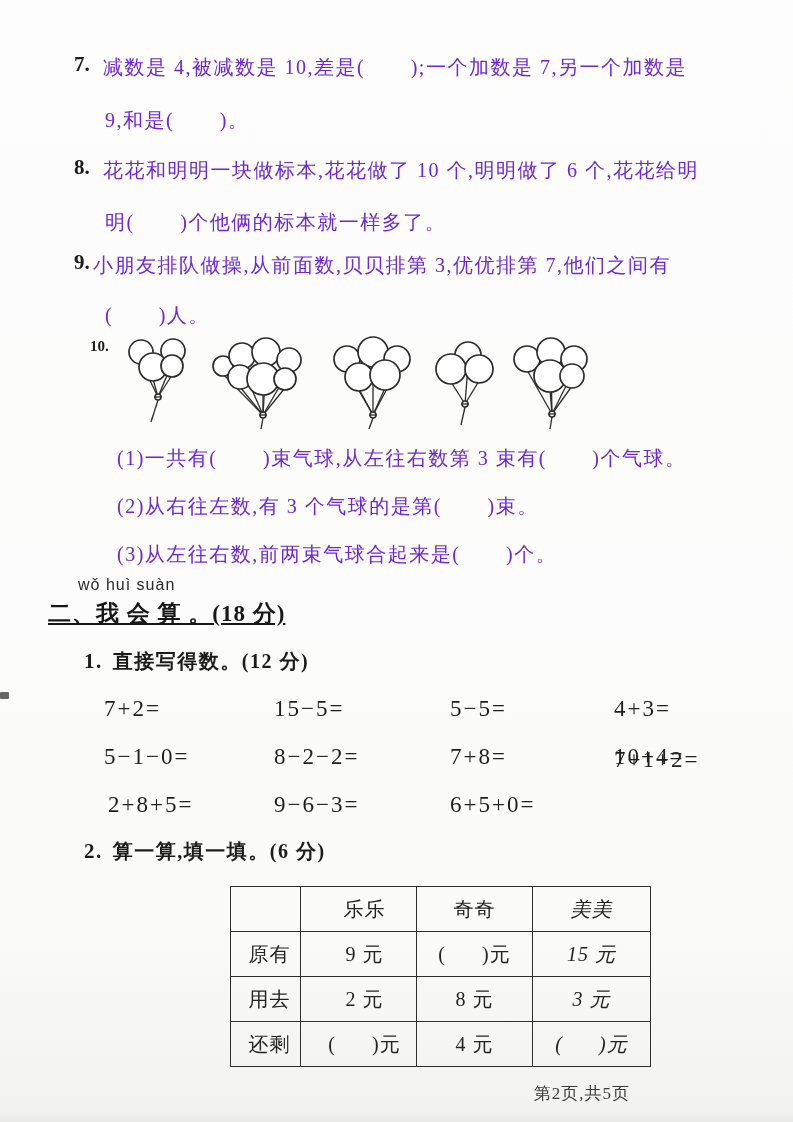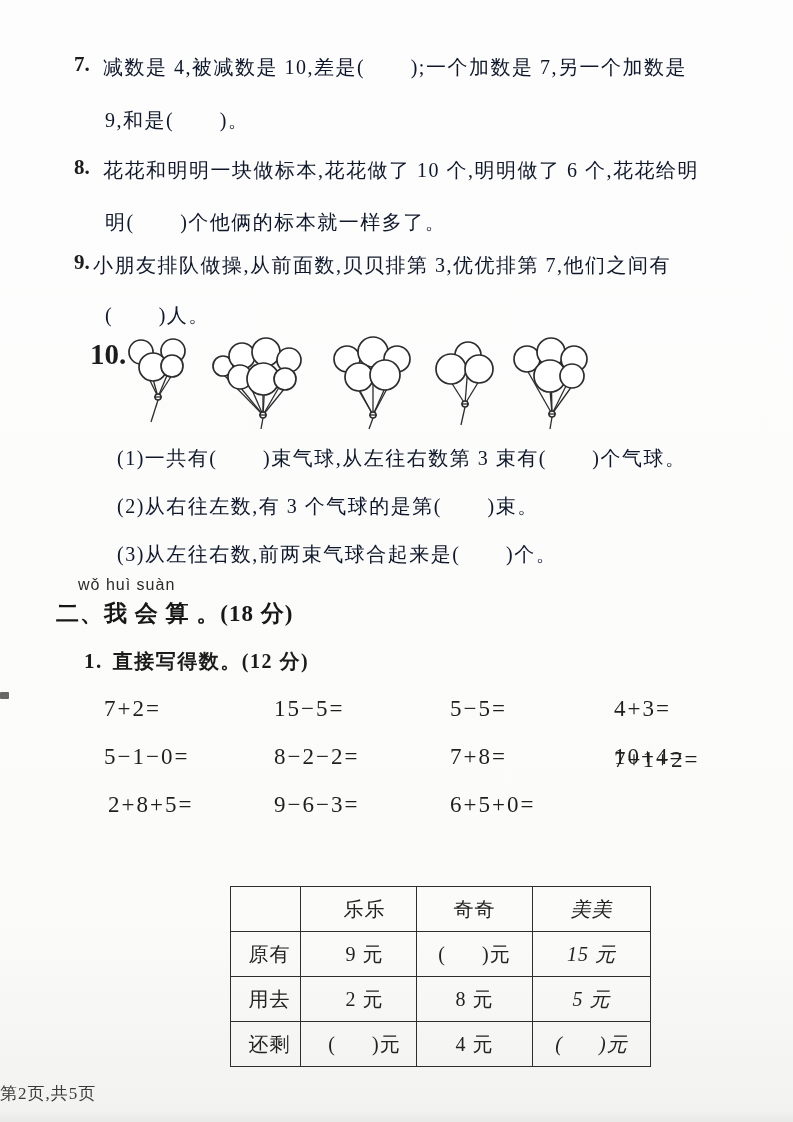--- a/index.html
+++ b/index.html
@@ -6,21 +6,21 @@
   html,body { width:793px; height:1122px; overflow:hidden; }
   body {
     background: linear-gradient(180deg,#fdfdfd 0%, #fbfbfa 82%, #f2f2f1 99%, #e9e9e8 100%);
     font-family:"Liberation Serif","DejaVu Serif",serif;
     color:#222;
   }
   .page { position:relative; width:793px; height:1122px; }
 
   .line {
     position:absolute; white-space:pre; font-size:20px; letter-spacing:1.5px;
-    color:#0f172a; line-height:30px;
+    color:#6d28d9; line-height:30px;
   }
   .qnum {
     position:absolute; font-weight:bold; font-size:21px; color:#1c1c1c;
     font-family:"Liberation Serif","DejaVu Serif",serif;
   }
 
   
   .balloon-row { position:absolute; left:0; top:336px; width:793px; height:100px; }
   .bunch { position:absolute; top:0; }
   .bunch circle { fill:#fff; stroke:#2c2c2c; stroke-width:1.7; }
@@ -55,21 +55,21 @@
   .money-table td {
     border:1.8px solid #2e2e2e; text-align:center; vertical-align:middle;
     height:45px; white-space:pre;
   }
   .money-table td.c0 { width:70px;padding-left:8px; }
   .money-table td.c1 { width:116px;padding-left:12px; }
   .money-table td.c2 { width:116px;margin-left:41px; }
   .money-table td.c3 { width:118px;font-style:italic; }
 
   .footer {
-    position:absolute; left:0; top:1082px; width:630px; text-align:left;
+    position:absolute; left:0; top:1082px; width:630px; text-align:right;
     font-size:17px; color:#3a3a3a; letter-spacing:1px;
   }
 
   .edge-mark {
     position:absolute; left:0; top:692px; width:9px; height:7px;
     background:#4c4c4c; border-radius:1px; opacity:.85;
   }
 </style>
 </head>
 <body>
@@ -81,21 +81,21 @@
   <div class="line" style="left:105px; top:105px;">9,和是(       )。</div>
 
   <span class="qnum" style="left:74px; top:155px;">8.</span>
   <div class="line" style="left:103px; top:155px;">花花和明明一块做标本,花花做了 10 个,明明做了 6 个,花花给明</div>
   <div class="line" style="left:105px; top:207px;">明(       )个他俩的标本就一样多了。</div>
 
   <span class="qnum" style="left:74px; top:250px;">9.</span>
   <div class="line" style="left:93px; top:250px;">小朋友排队做操,从前面数,贝贝排第 3,优优排第 7,他们之间有</div>
   <div class="line" style="left:105px; top:300px;">(       )人。</div>
 
-  <span class="qnum" style="left:90px; top:338px; font-size:29px;">10.</span>
+  <span class="qnum" style="left:90px; top:338px; font-size:15px;">10.</span>
   <div class="balloon-row">
       <svg class="bunch" width="66" height="98" style="left: 125px;">
         <line x1="16" y1="26" x2="33" y2="61"></line>
         <line x1="48" y1="25" x2="33" y2="61"></line>
         <line x1="28" y1="43" x2="33" y2="61"></line>
         <line x1="47" y1="39" x2="33" y2="61"></line>
         <circle cx="16" cy="16" r="12"></circle>
         <circle cx="48" cy="15" r="12"></circle>
         <circle cx="28" cy="31" r="14"></circle>
         <circle cx="47" cy="30" r="11"></circle>
@@ -163,59 +163,60 @@
         <line x1="42" y1="78" x2="50" y2="78"></line>
         <line x1="46" y1="81" x2="44" y2="93"></line>
       </svg>
     </div>
 
   <div class="line" style="left:117px; top:443px;">(1)一共有(       )束气球,从左往右数第 3 束有(       )个气球。</div>
   <div class="line" style="left:117px; top:491px;">(2)从右往左数,有 3 个气球的是第(       )束。</div>
   <div class="line" style="left:117px; top:539px;">(3)从左往右数,前两束气球合起来是(       )个。</div>
 
   <div class="pinyin" style="left:78px; top:576px;">wǒ huì suàn</div>
-  <div class="heading" style="left:56px; top:598px;">二、我 会 算 。(18 分)</div>
+  <div class="heading" style="left:48px; top:598px;text-decoration:underline;">二、我 会 算 。(18 分)</div>
 
   <div class="subtitle" style="left:84px; top:648px;"><span class="num">1.</span><span>直接写得数。(12 分)</span></div>
 
   <div class="eq" style="left:104px; top:696px;">7+2=</div>
   <div class="eq" style="left:274px; top:696px;">15−5=</div>
   <div class="eq" style="left:450px; top:696px;">5−5=</div>
   <div class="eq" style="left:614px; top:696px;">4+3=</div>
 
   <div class="eq" style="left:104px; top:744px;">5−1−0=</div>
   <div class="eq" style="left:274px; top:744px;">8−2−2=</div>
   <div class="eq" style="left:450px; top:744px;">7+8=</div>
   <div class="eq" style="left:614px; top:744px;">10+4=</div>
 
   <div class="eq" style="left:108px; top:792px;">2+8+5=</div>
   <div class="eq" style="left:274px; top:792px;">9−6−3=</div>
   <div class="eq" style="left:450px; top:792px;">6+5+0=</div>
   <div class="eq" style="left:614px; top:747px;">7+1+2=</div>
 
+  <div class="subtitle" style="left:84px; top:838px;"><span class="num">2.</span><span>算一算,填一填。(6 分)</span></div>
 
   <table class="money-table">
     <tbody>
         <tr>
       <td class="c0"></td>
       <td class="c1">乐乐</td>
       <td class="c2">奇奇</td>
       <td class="c3">美美</td>
     </tr>
     <tr>
       <td class="c0">原有</td>
       <td class="c1">9 元</td>
       <td class="c2">(      )元</td>
       <td class="c3">15 元</td>
     </tr>
     <tr>
       <td class="c0">用去</td>
       <td class="c1">2 元</td>
       <td class="c2">8 元</td>
-      <td class="c3">5 元</td>
+      <td class="c3">3 元</td>
     </tr>
     <tr>
       <td class="c0">还剩</td>
       <td class="c1">(      )元</td>
       <td class="c2">4 元</td>
       <td class="c3">(      )元</td>
     </tr>
   </tbody>
     </table>
 

